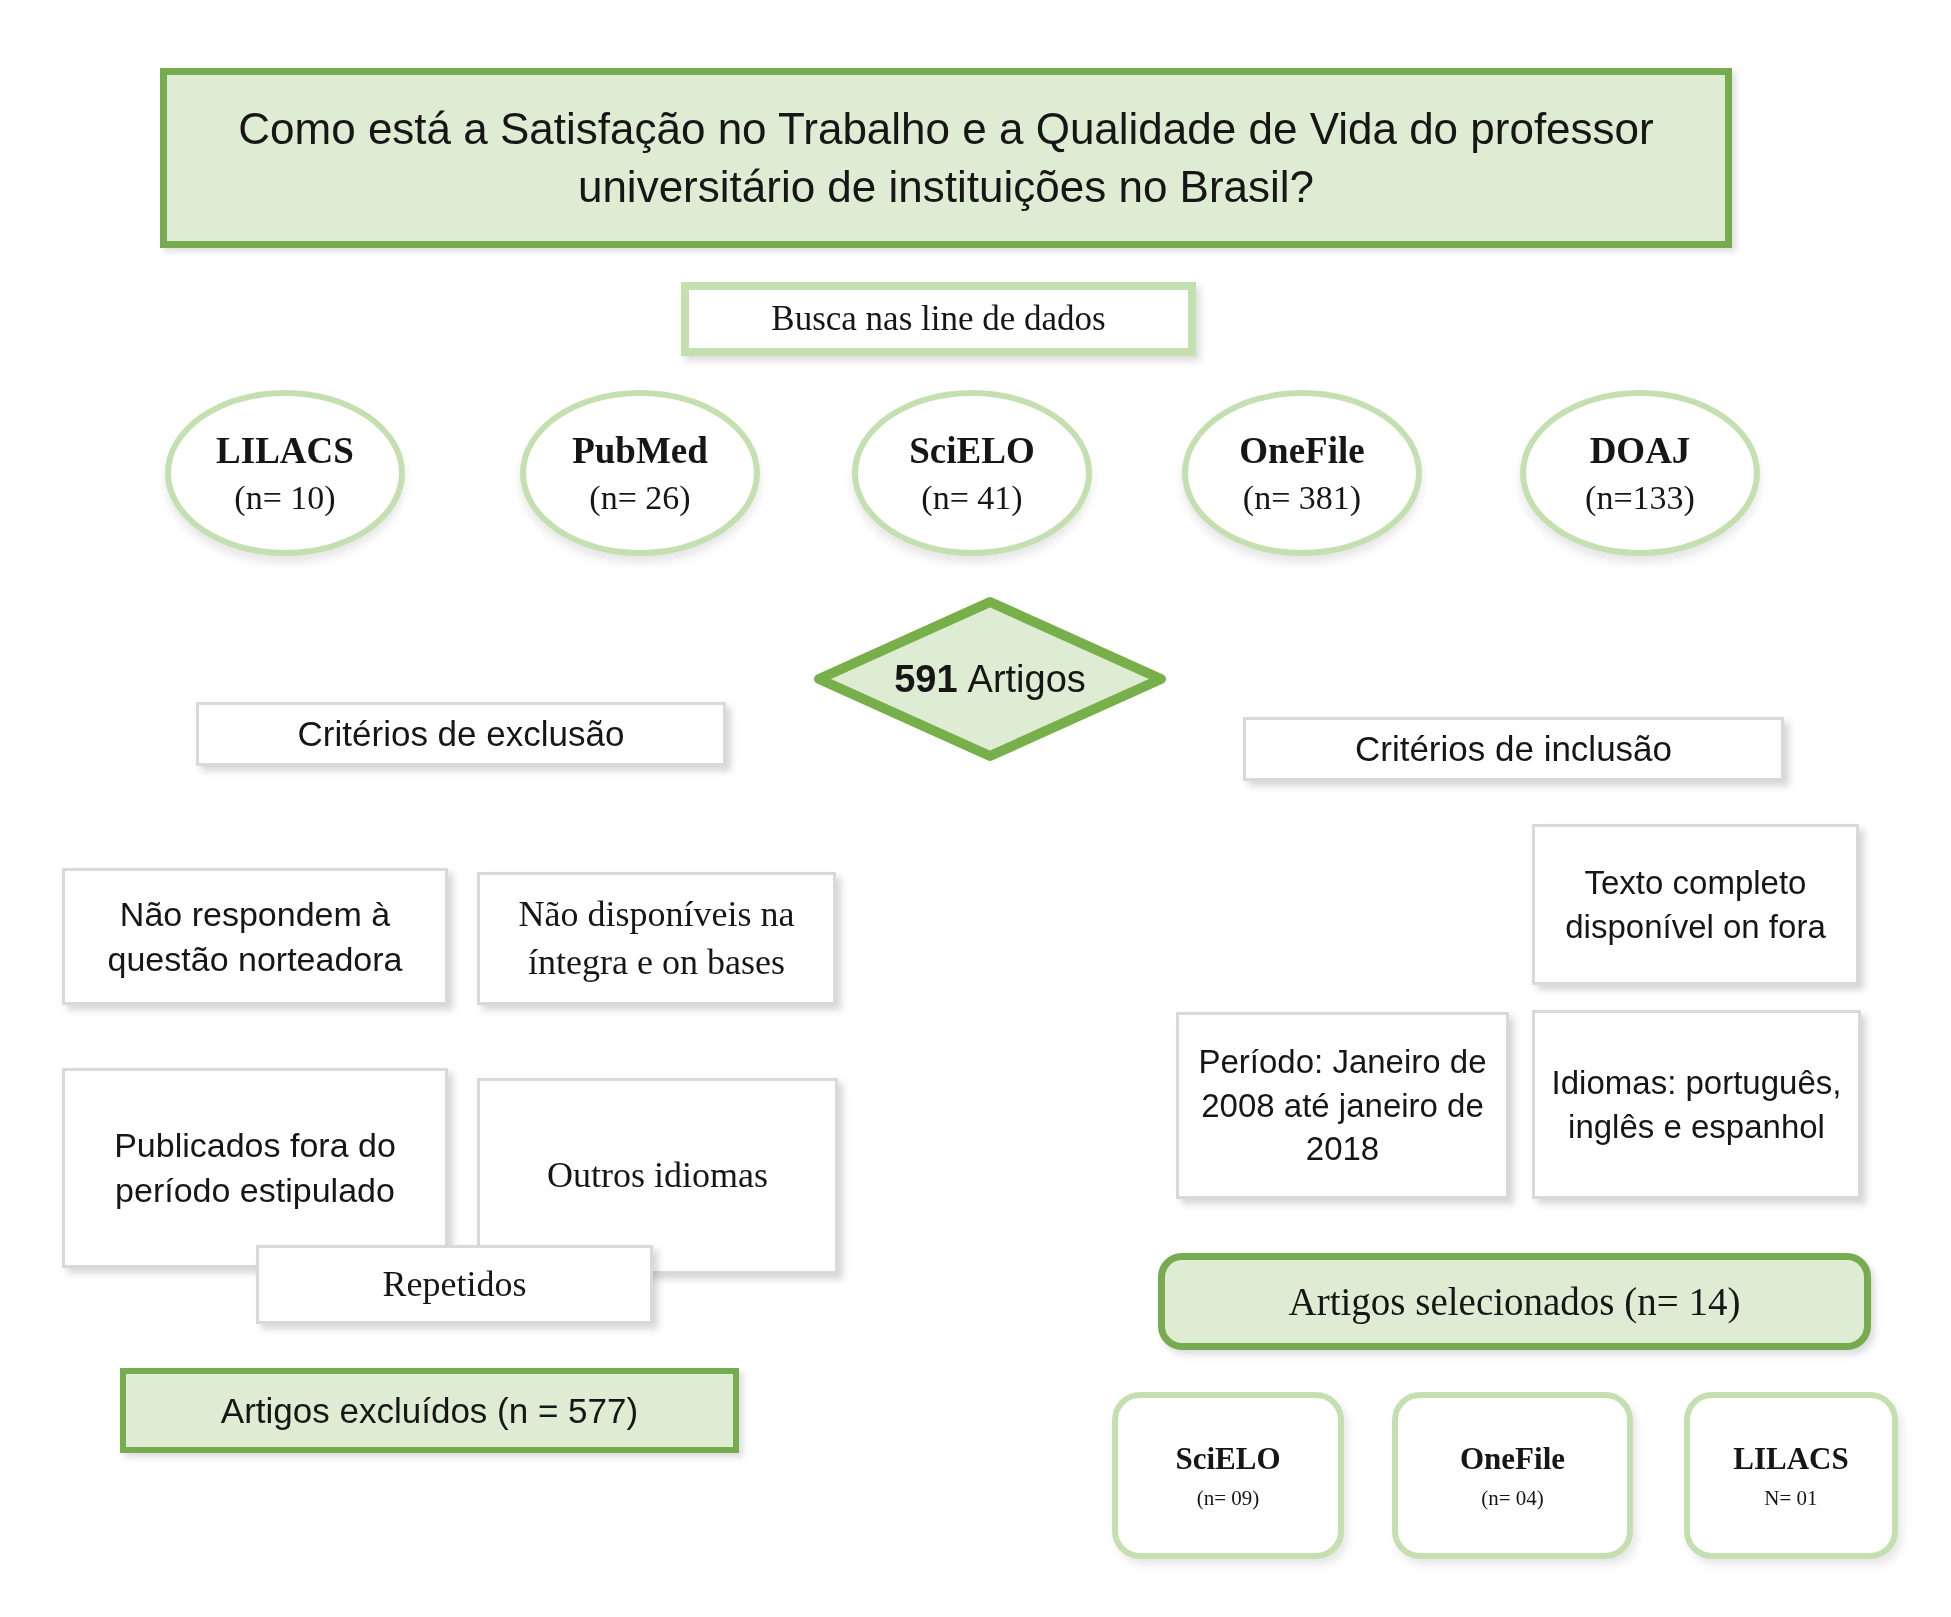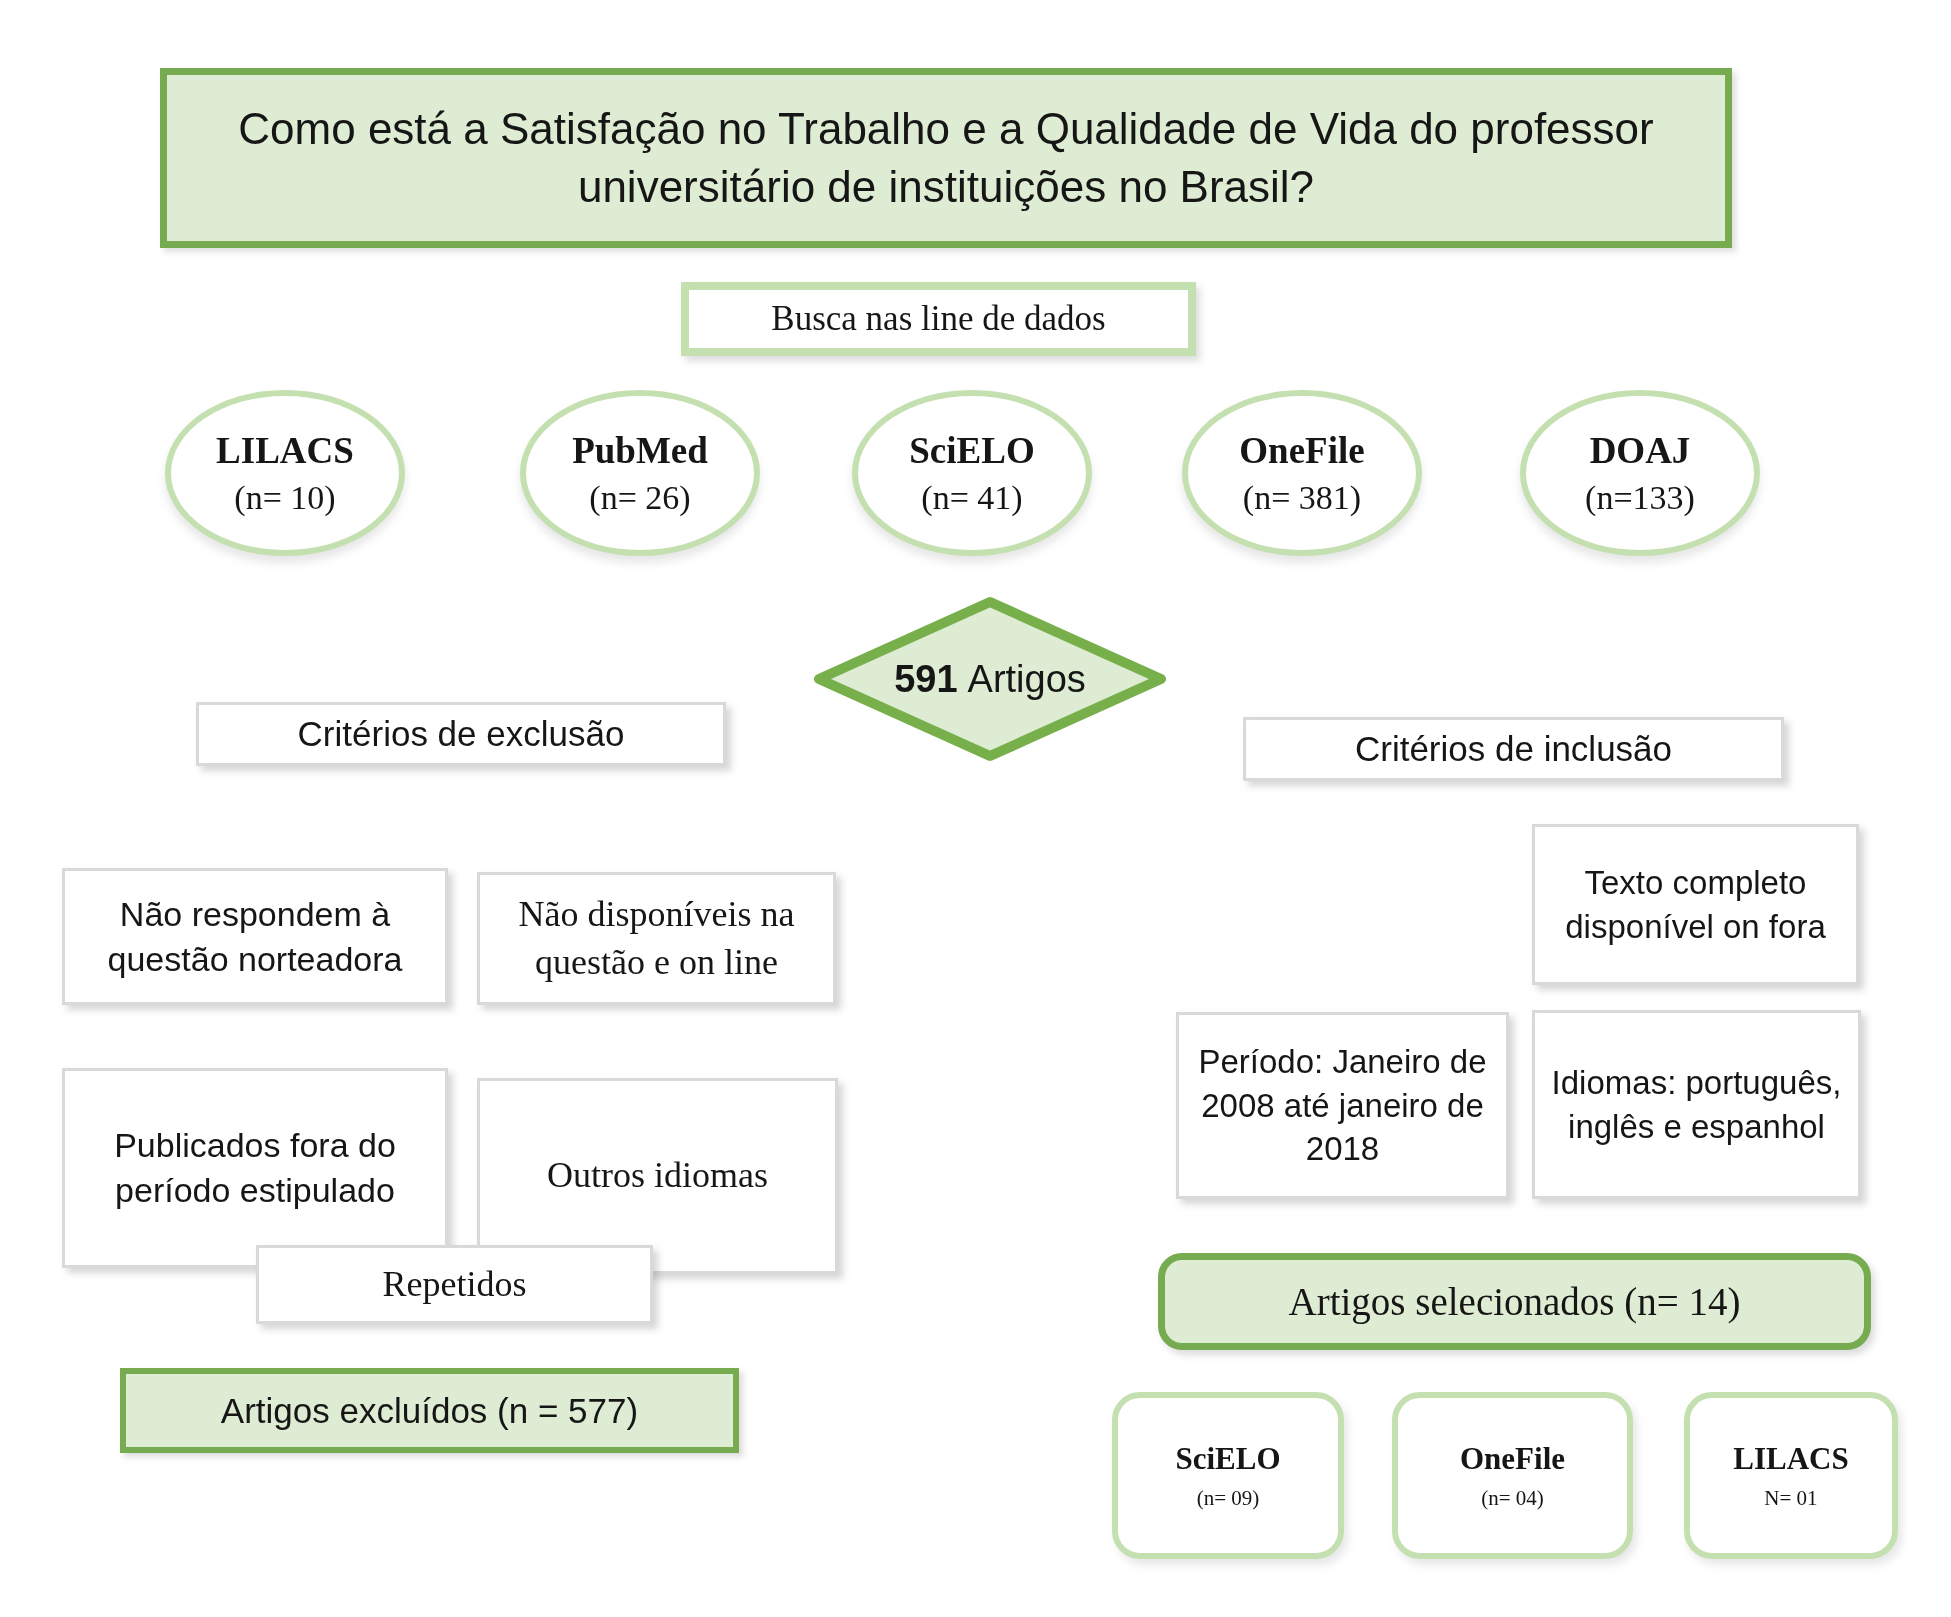--- a/index.html
+++ b/index.html
@@ -134,21 +134,21 @@
     <svg viewBox="0 0 364 172">
       <polygon points="182,9 353,86 182,163 11,86" fill="#ddecd2" stroke="#77b04b" stroke-width="10" stroke-linejoin="round"></polygon>
     </svg>
     <div class="diamond-label sans">
       <span class="num">591</span><span class="lbl">Artigos</span>
     </div>
   </div>
 
   <div class="abs plain-box excl-header header-box sans">Critérios de exclusão</div>
   <div class="abs plain-box excl-1 sans">Não respondem à questão norteadora</div>
-  <div class="abs plain-box excl-2 serif">Não disponíveis na questão e on line</div>
+  <div class="abs plain-box excl-2 serif">Não disponíveis na íntegra e on bases</div>
   <div class="abs plain-box excl-3 sans">Publicados fora do período estipulado</div>
   <div class="abs plain-box excl-4 serif">Outros idiomas</div>
   <div class="abs plain-box excl-5 serif">Repetidos</div>
   <div class="abs excluded-box sans">Artigos excluídos (n = 577)</div>
 
   <div class="abs plain-box incl-header header-box sans">Critérios de inclusão</div>
   <div class="abs plain-box incl-2 sans">Texto completo disponível on fora</div>
   <div class="abs plain-box incl-3 sans">Período: Janeiro de 2008 até janeiro de 2018</div>
   <div class="abs plain-box incl-4 sans">Idiomas: português, inglês e espanhol</div>
   <div class="abs selected-box serif">Artigos selecionados (n= 14)</div>

